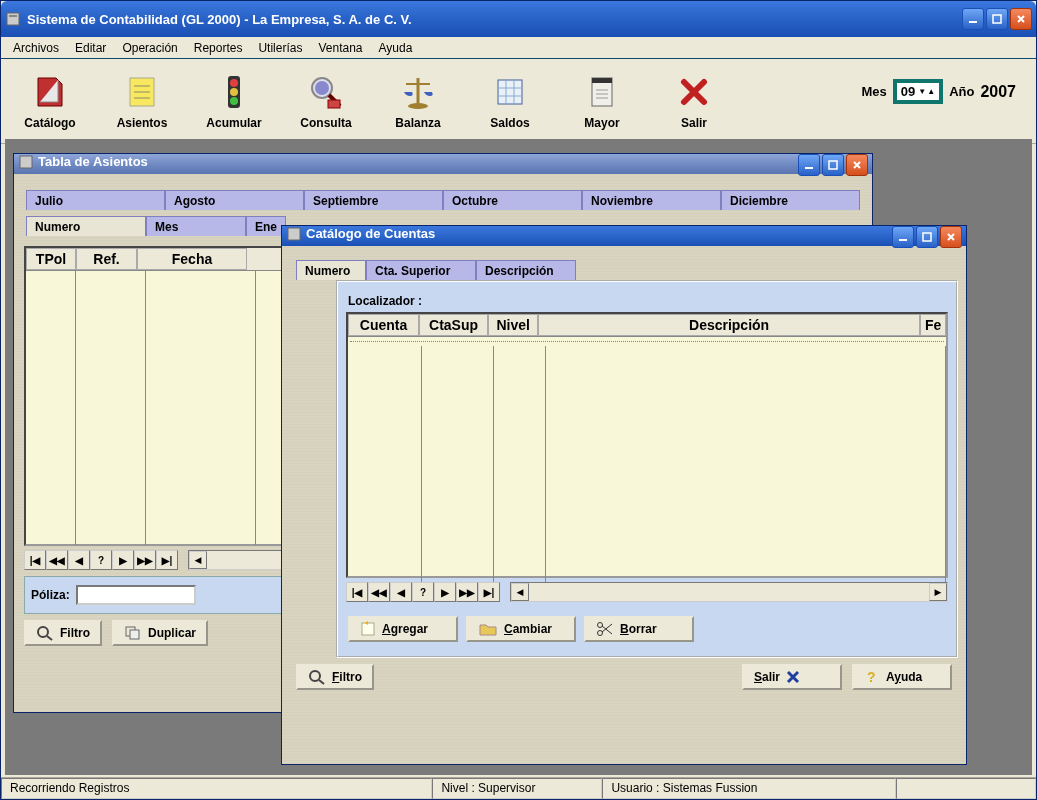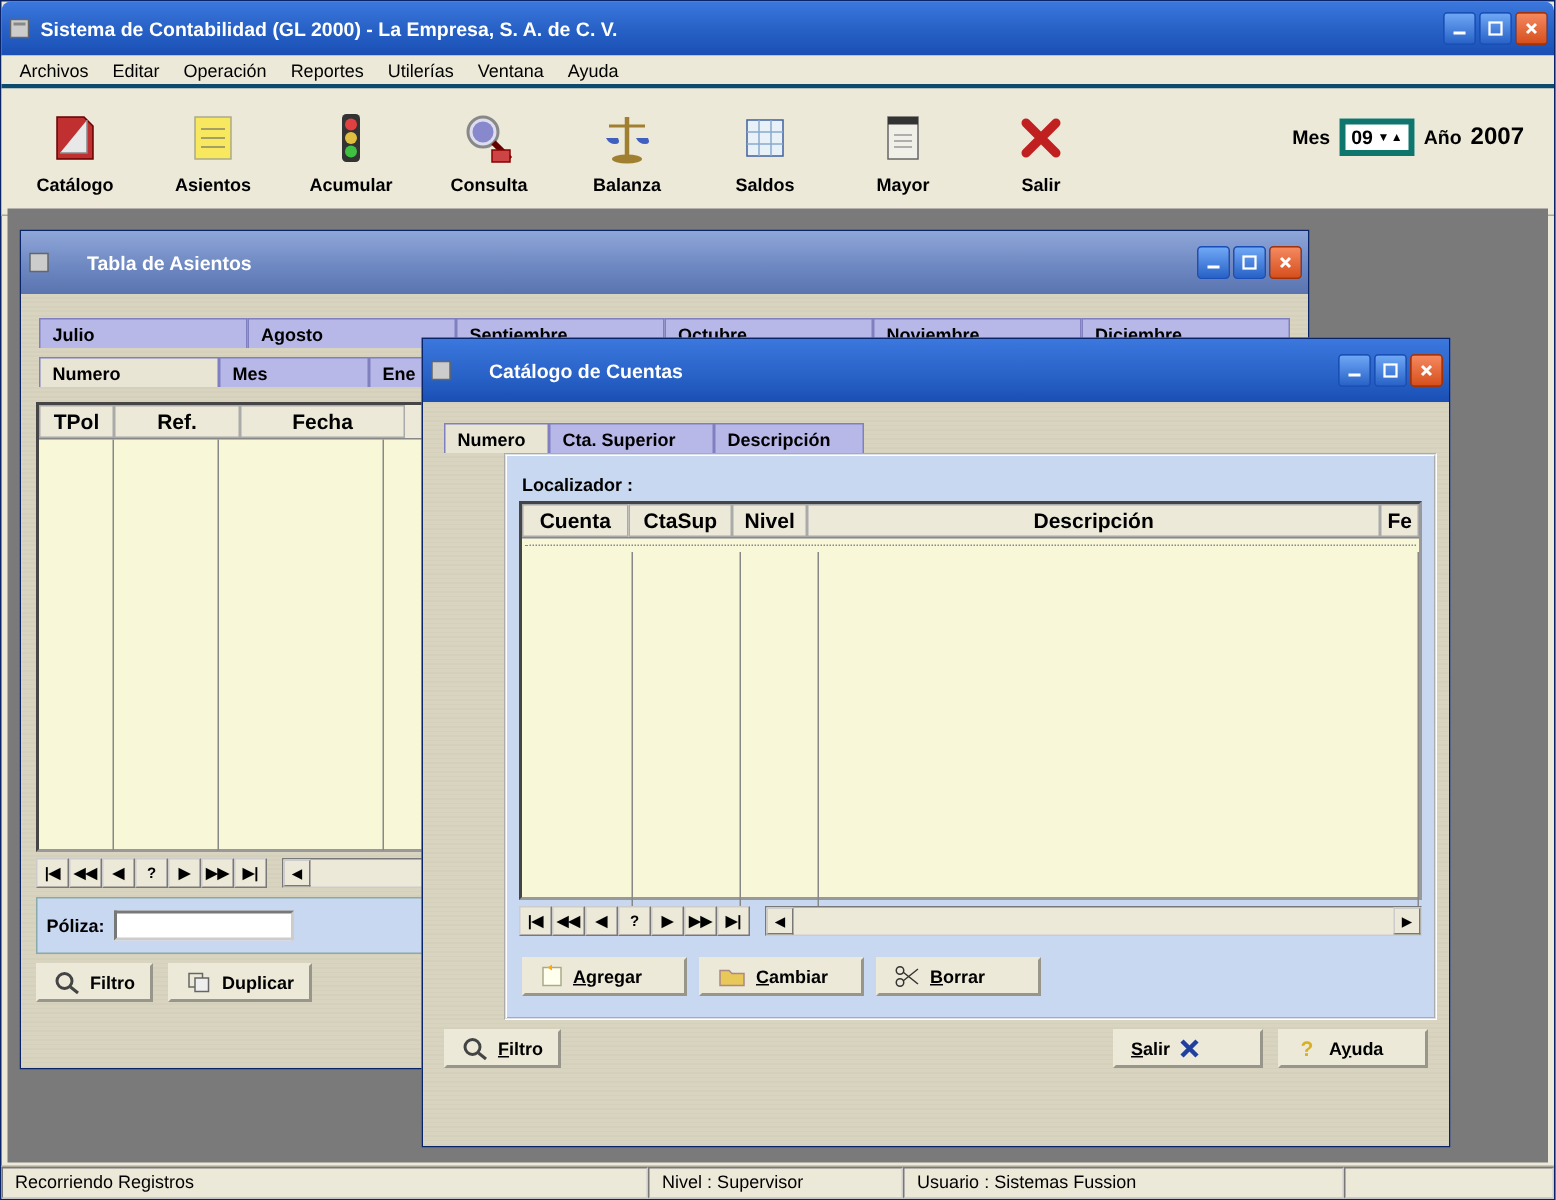--- a/index.html
+++ b/index.html
@@ -8,38 +8,38 @@
 
 .main-window { width: 1037px; height: 800px; position: absolute; background: #ece9d8; border: 1px solid #0a246a; }
 .titlebar { height: 36px; background: linear-gradient(to bottom, #3b77dd 0%, #2862c7 50%, #1a4fb5 100%); display: flex; align-items: center; padding: 0 4px; border-radius: 6px 6px 0 0; }
 .titlebar-icon { width: 16px; height: 16px; margin-right: 6px; }
 .titlebar-text { color: #fff; font-size: 13px; font-weight: bold; flex: 1; }
 .win-btns { display: flex; gap: 2px; }
 .win-btn { width: 22px; height: 22px; border-radius: 3px; display: flex; align-items: center; justify-content: center; cursor: pointer; font-weight: bold; color: #fff; font-size: 12px; }
 .win-btn.min, .win-btn.max { background: linear-gradient(to bottom, #6fa8f5, #2862c7); border: 1px solid #1a4fb5; }
 .win-btn.close { background: linear-gradient(to bottom, #f5895f, #d64f1d); border: 1px solid #a0330c; }
 
-.menubar { height: 22px; background: #ece9d8; border-bottom: 3px solid #0c4a6e; display: flex; align-items: center; padding: 0 4px; font-size: 12px; }
+.menubar { height: 22px; background: #ece9d8; border-bottom: 1px solid #0c4a6e; display: flex; align-items: center; padding: 0 4px; font-size: 12px; }
 .menubar span { padding: 2px 8px; cursor: pointer; }
 
 .toolbar { height: 85px; background: #ece9d8; border-bottom: 1px solid #aca899; display: flex; align-items: center; padding: 6px 10px; gap: 14px; position: relative; }
 .tool-btn { display: flex; flex-direction: column; align-items: center; width: 78px; cursor: pointer; }
 .tool-icon { width: 40px; height: 40px; display: flex; align-items: center; justify-content: center; }
 .tool-label { font-size: 12px; font-weight: bold; margin-top: 4px; }
 .toolbar-right { position: absolute; right: 20px; top: 20px; display: flex; align-items: center; gap: 6px; font-size: 13px; font-weight: bold; }
 .mes-box { border: 4px solid #0f766e; padding: 1px 4px; display: inline-flex; align-items: center; gap: 3px; background: #fff; font-family: monospace; }
 .spin { display: inline-flex; flex-direction: row; gap: 1px; }
 .spin span { font-size: 8px; cursor: pointer; }
 
 
 .mdi { position: absolute; top: 138px; left: 4px; right: 4px; bottom: 24px; background: #7a7a7a; overflow: hidden; }
 
 
 .child-window { position: absolute; background: #d6d3c4; border: 1px solid #0a246a; }
-.child-titlebar { height: 42px; background: linear-gradient(to bottom, #3b77dd 0%, #2862c7 60%, #1a4fb5 100%); display: flex; align-items: center; padding: 0 4px; gap: 20px; }
+.child-titlebar { height: 20px; background: linear-gradient(to bottom, #3b77dd 0%, #2862c7 60%, #1a4fb5 100%); display: flex; align-items: flex-start; padding: 0 4px; }
 .child-titlebar.inactive { background: linear-gradient(to bottom, #8fa6d8 0%, #6b86c0 60%, #5a74af 100%); }
 .child-title { color: #fff; font-size: 13px; font-weight: bold; flex: 1; margin-left: 4px; }
 .texture { background: #d8d4c0; background-image: repeating-linear-gradient(0deg, rgba(0,0,0,0.02) 0px, rgba(0,0,0,0.02) 1px, transparent 1px, transparent 3px); }
 
 
 .asientos { top: 14px; left: 8px; width: 860px; height: 560px; }
 .tabs-row { display: flex; padding: 6px 6px 0 6px; gap: 0; }
 .tab { border: 1px solid #888; border-bottom: none; font-size: 12px; font-weight: bold; cursor: pointer; height: 20px; display: flex; align-items: center; padding: 0 8px; }
 .tab.month { background: #b8b8e8; border-color: #8080c0; }
 .tab.cat { background: #b8b8e8; border-color: #8080c0; }
@@ -265,21 +265,21 @@
         <div class="tabs-row">
           <div class="tab cat active" style="width:120px">Numero</div>
           <div class="tab cat" style="width:100px">Mes</div>
           <div class="tab cat" style="width:40px">Ene</div>
         </div>
       </div>
       <div style="margin-top:10px"></div>
       <div class="table-area">
         <div class="table-header">
           <div class="th" style="width:50px">TPol</div>
-          <div class="th" style="width:84px">Ref.</div>
+          <div class="th" style="width:61px">Ref.</div>
           <div class="th" style="width:110px">Fecha</div>
         </div>
         <div class="table-body">
           <div class="col-line" style="width:50px"></div>
           <div class="col-line" style="width:70px"></div>
           <div class="col-line" style="width:110px"></div>
         </div>
       </div>
       <div style="display:flex; margin:4px 10px; align-items:center">
         <div class="nav-btns" style="margin:0">

